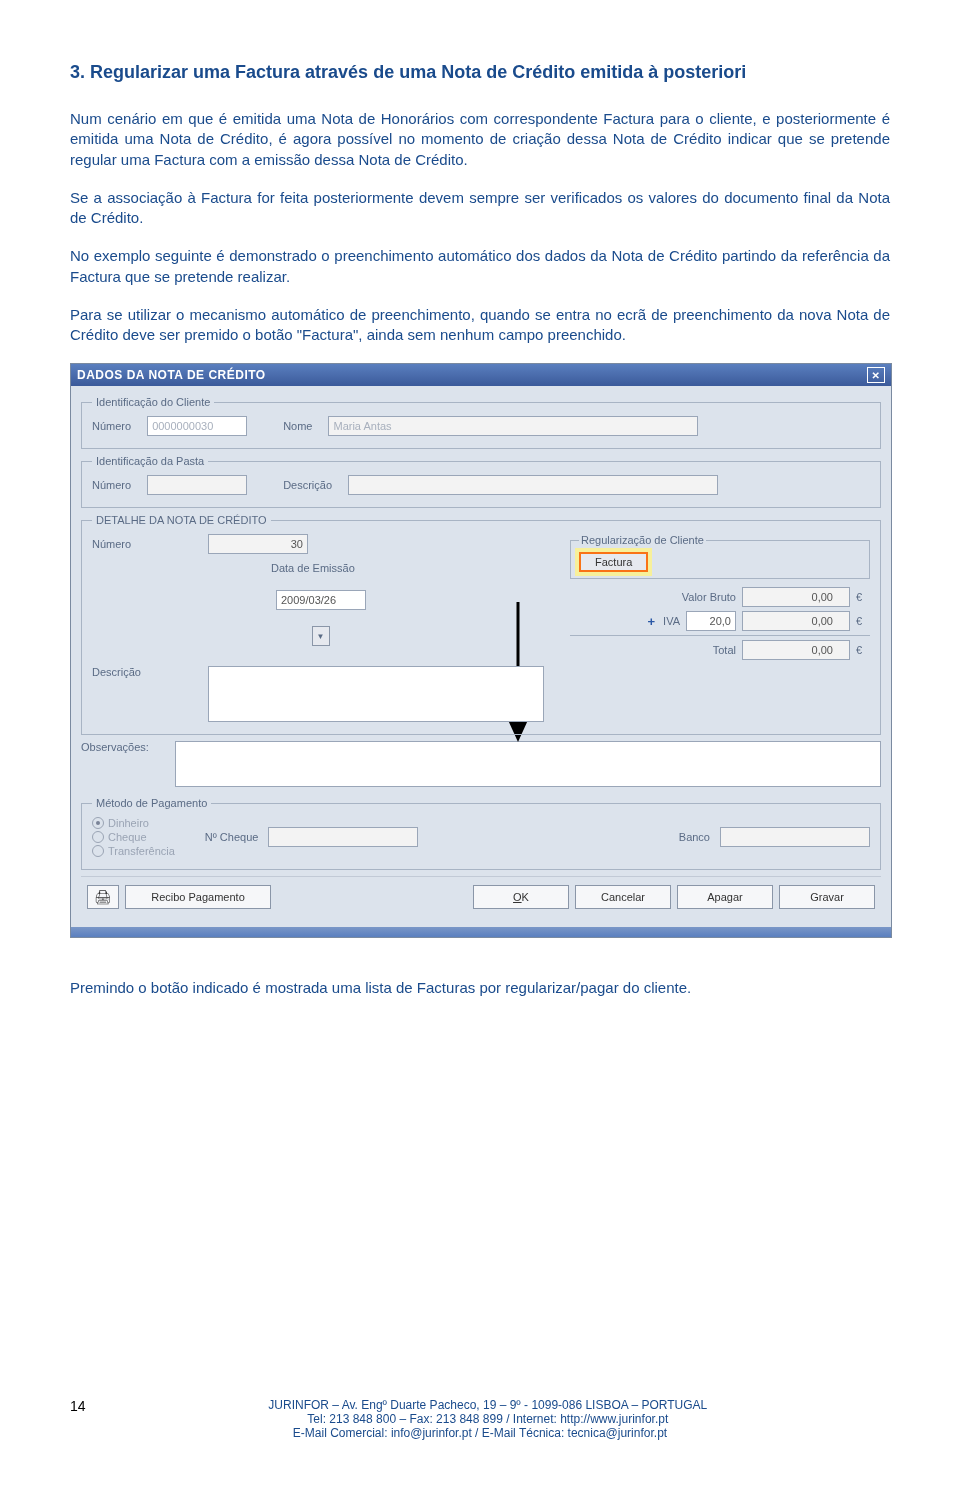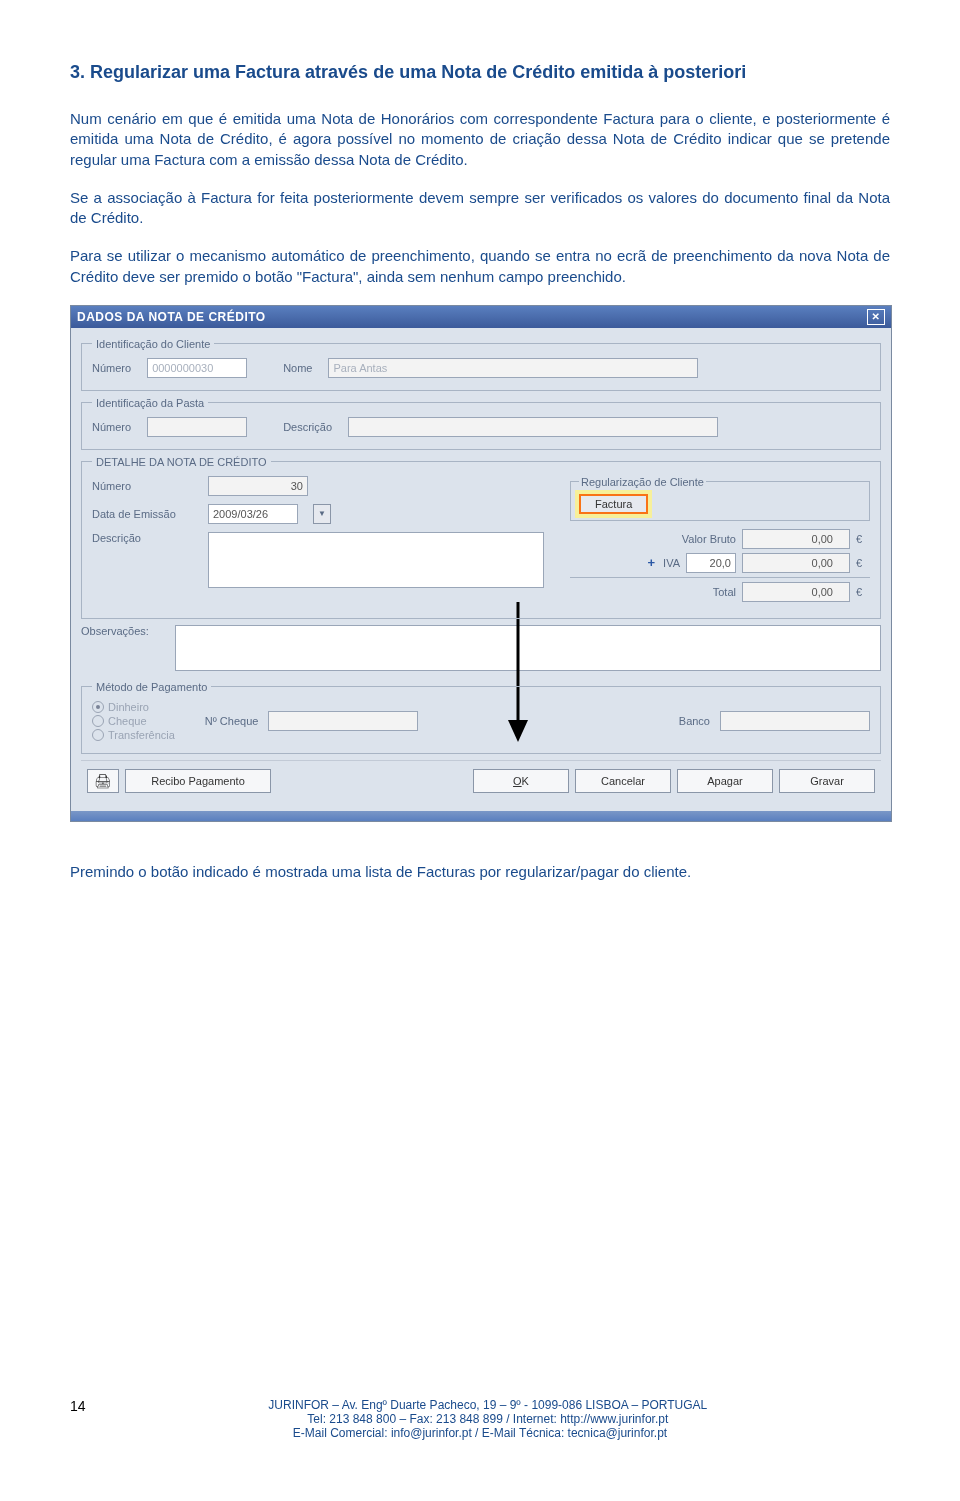--- a/index.html
+++ b/index.html
@@ -226,41 +226,42 @@
 </style>
 </head>
 <body>
 
 <div class="page">
 
   <h2 class="section-title">3. Regularizar uma Factura através de uma Nota de Crédito emitida à posteriori</h2>
 
   <p class="body">Num cenário em que é emitida uma Nota de Honorários com correspondente Factura para o cliente, e posteriormente é emitida uma Nota de Crédito, é agora possível no momento de criação dessa Nota de Crédito indicar que se pretende regular uma Factura com a emissão dessa Nota de Crédito.</p>
   <p class="body">Se a associação à Factura for feita posteriormente devem sempre ser verificados os valores do documento final da Nota de Crédito.</p>
+  <p class="body">No exemplo seguinte é demonstrado o preenchimento automático dos dados da Nota de Crédito partindo da referência da Factura que se pretende realizar.</p>
   <p class="body">Para se utilizar o mecanismo automático de preenchimento, quando se entra no ecrã de preenchimento da nova Nota de Crédito deve ser premido o botão "Factura", ainda sem nenhum campo preenchido.</p>
 
   <svg class="arrow-svg" viewBox="0 0 40 140">
     <line x1="20" y1="0" x2="20" y2="120" stroke="#000" stroke-width="3"></line>
     <polygon points="20,140 10,118 30,118" fill="#000"></polygon>
   </svg>
 
   <div class="dialog">
     <div class="dialog-title">
       <span>DADOS DA NOTA DE CRÉDITO</span>
       <span class="close-x">✕</span>
     </div>
     <div class="dialog-body">
 
       <fieldset class="group">
         <legend>Identificação do Cliente</legend>
         <div class="row">
           <span class="lbl">Número</span>
           <input class="txt" style="width: 90px; color: rgb(168, 176, 189);" value="0000000030">
           <span class="lbl" style="margin-left:20px;">Nome</span>
-          <span class="readonly-box" style="width:360px;color:#a8b0bd;">Para Antas</span>
+          <span class="readonly-box" style="width:360px;color:#a8b0bd;">Maria Antas</span>
         </div>
       </fieldset>
 
       <fieldset class="group">
         <legend>Identificação da Pasta</legend>
         <div class="row">
           <span class="lbl">Número</span>
           <span class="readonly-box" style="width:90px;"></span>
           <span class="lbl" style="margin-left:20px;">Descrição</span>
           <span class="readonly-box" style="width:360px;"></span>
@@ -268,21 +269,21 @@
       </fieldset>
 
       <fieldset class="group">
         <legend>DETALHE DA NOTA DE CRÉDITO</legend>
         <div class="detail-cols">
           <div class="detail-left">
             <div class="row" style="margin-bottom:8px;">
               <span class="lbl" style="width:100px;">Número</span>
               <span class="readonly-box" style="width:90px;justify-content:flex-end;">30</span>
             </div>
-            <div class="row" style="margin-bottom:8px;">
+            <div class="row" style="margin-bottom:20px;flex-direction:column;">
               <span class="lbl" style="width:100px;">Data de Emissão</span>
               <input class="txt" style="width: 80px;" value="2009/03/26">
               <span class="dd-btn">▼</span>
             </div>
             <div class="row" style="align-items:flex-start;">
               <span class="lbl" style="width:100px;">Descrição</span>
               <textarea class="desc" style=""></textarea>
             </div>
           </div>
 

